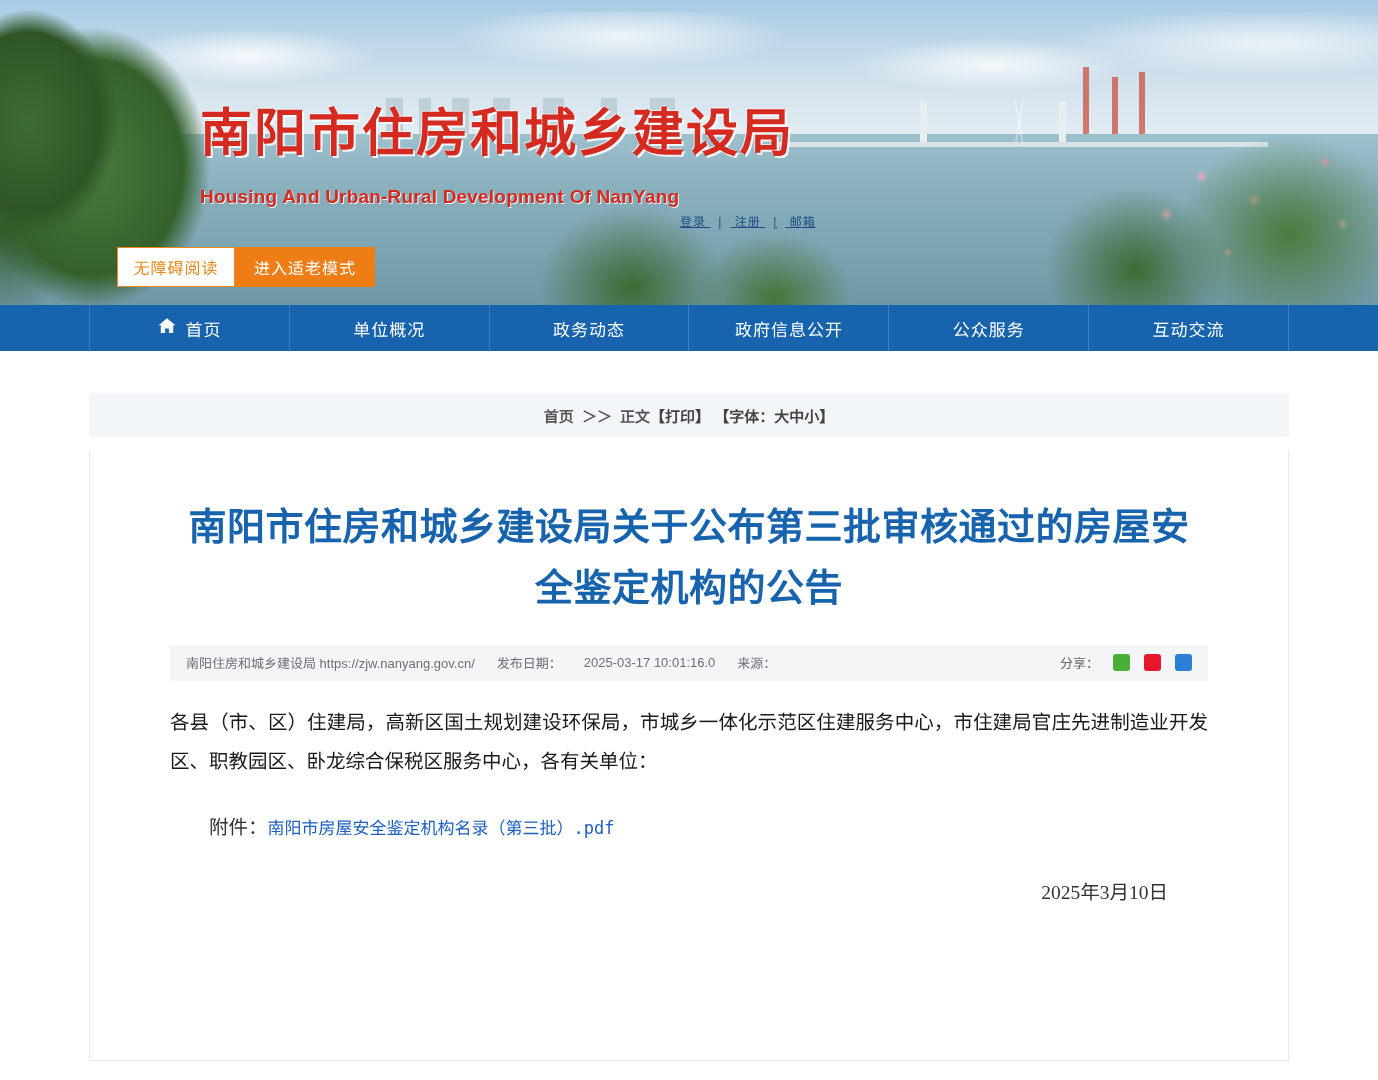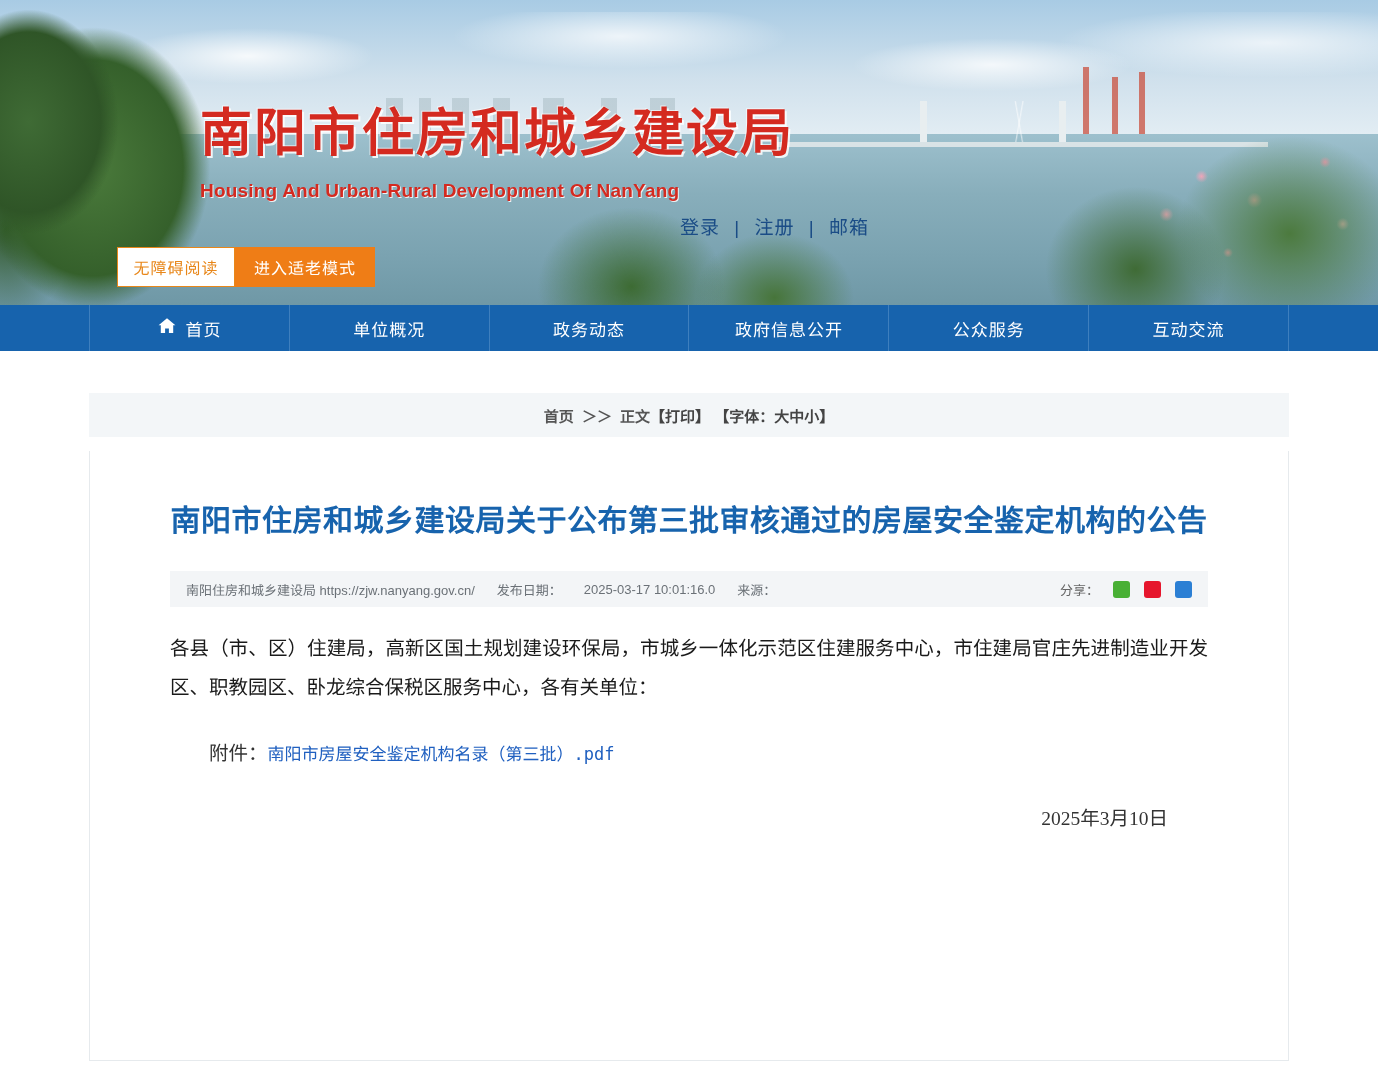--- a/index.html
+++ b/index.html
@@ -112,36 +112,37 @@
     font-family: "DejaVu Sans", "Liberation Sans", sans-serif;
     font-size: 52px;
     font-weight: bold;
     letter-spacing: 2px;
     color: #d42a20;
     text-shadow: 2px 2px 0 rgba(255,255,255,0.85), -1px -1px 0 rgba(255,255,255,0.6);
     line-height: 1.12;
     white-space: nowrap;
   }
   .site-title-en {
-    margin-top: 18px;
+    margin-top: 24px;
     font-size: 19px;
     font-weight: bold;
     color: #d42a20;
     letter-spacing: .2px;
     text-shadow: 1px 1px 0 rgba(255,255,255,0.85);
     white-space: nowrap;
   }
 
   .toplinks {
     position: absolute;
     left: 680px;
     top: 212px;
-    font-size: 19px;
+    font-size: 12px;
     color: #1a4c86;
     letter-spacing: 1px;
+    text-decoration: underline;
   }
   .toplinks a { color: #1a4c86; text-decoration: none; }
   .toplinks .sep { margin: 0 8px; color: #1a4c86; }
 
   .searchbar {
     position: absolute;
     left: 117px;
     top: 247px;
     display: flex;
     align-items: stretch;
@@ -248,21 +249,21 @@
     background: #fff;
     border: 1px solid #e6eaed;
     border-top: 0;
     padding: 34px 80px 0 80px;
     height: 610px;
     overflow: hidden;
   }
   .art-title {
     text-align: center;
     color: #1763ad;
-    font-size: 30px;
+    font-size: 38px;
     line-height: 1.6;
     font-weight: bold;
     margin: 12px 0 26px;
     letter-spacing: .5px;
   }
   .meta {
     background: #f3f5f7;
     height: 36px;
     display: flex;
     align-items: center;

